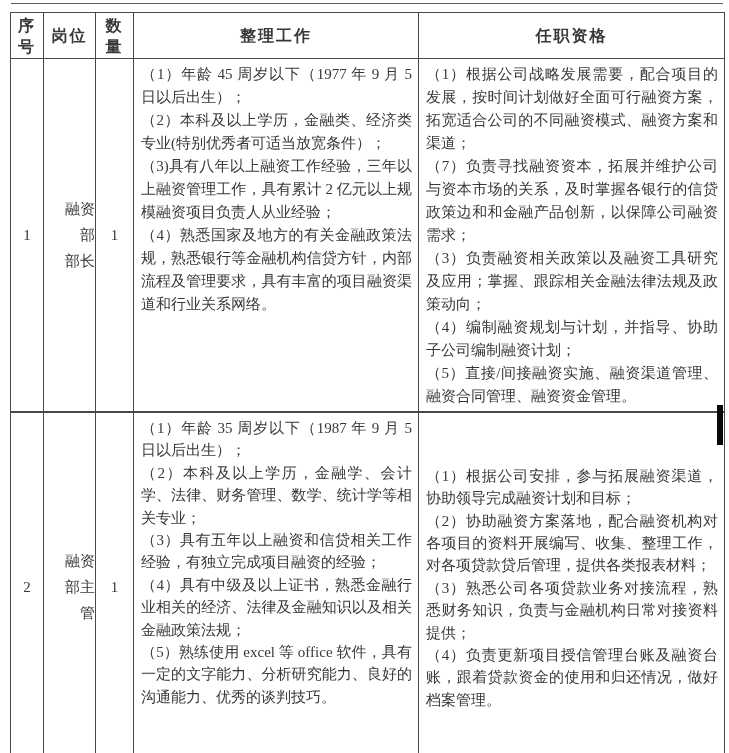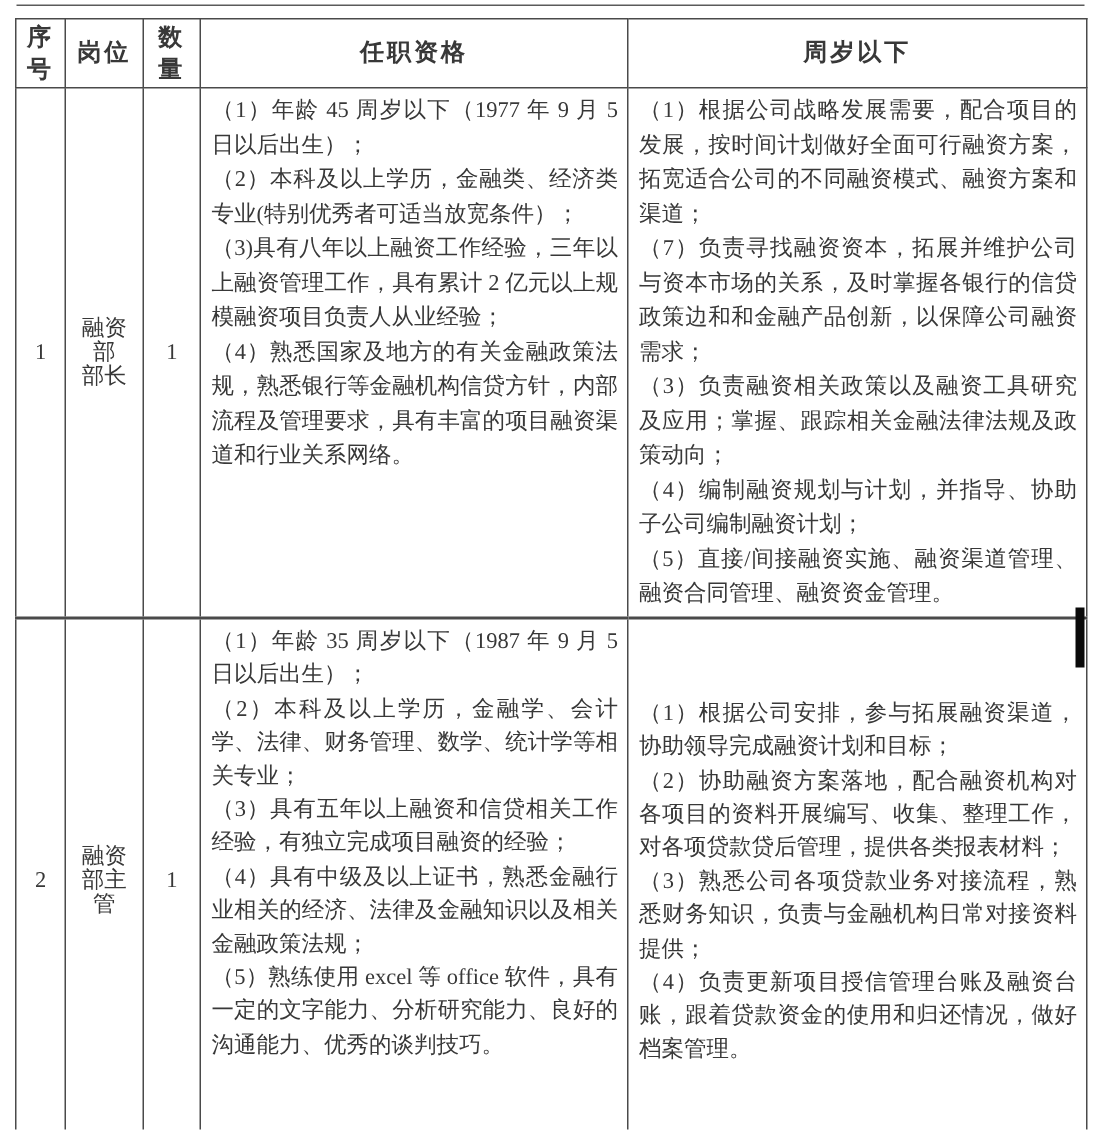--- a/index.html
+++ b/index.html
@@ -29,21 +29,21 @@
   col.c-index{width:33px;}
   col.c-pos{width:52px;}
   col.c-count{width:38px;}
   col.c-qual{width:285px;}
   col.c-resp{width:306px;}
   tr.row-1 td{height:346px;}
   tr.row-2 td{height:342px;}
   tr.row-1 td{border-bottom-width:2px;}
   tr.row-2 td{border-bottom-width:2px;}
   td.center{text-align:center;}
-  td.pos-cell{white-space:pre-line;line-height:16px;text-align:center;font-size:15px;}
+  td.pos-cell{white-space:pre-line;line-height:26px;text-align:right;font-size:15px;}
   td.text-cell{
     vertical-align:top;white-space:pre-line;text-align:justify;
     padding:4px 6px 2px 7px;
     margin-left:20px;
   }
   td.lh23{line-height:23px;}
   td.lh22{line-height:22.4px;}
   td.v-mid{vertical-align:middle;}
   .edge-artifact{
     position:absolute;left:717px;top:405px;width:6px;height:40px;
@@ -63,22 +63,22 @@
       <col class="c-qual">
       <col class="c-resp">
   </colgroup>
   <tbody>
       <tr class="header-row">
     <th>序
 号</th>
     <th>岗位</th>
     <th>数
 量</th>
+    <th>整理工作</th>
     <th>任职资格</th>
-    <th>周岁以下</th>
   </tr>
   <tr class="row-1">
     <td class="center">1</td>
     <td class="pos-cell">融资
 部
 部长</td>
     <td class="center">1</td>
     <td class="text-cell lh23">（1）年龄 45 周岁以下（1977 年 9 月 5 日以后出生）；
 （2）本科及以上学历，金融类、经济类专业(特别优秀者可适当放宽条件）；
 （3)具有八年以上融资工作经验，三年以上融资管理工作，具有累计 2 亿元以上规模融资项目负责人从业经验；

